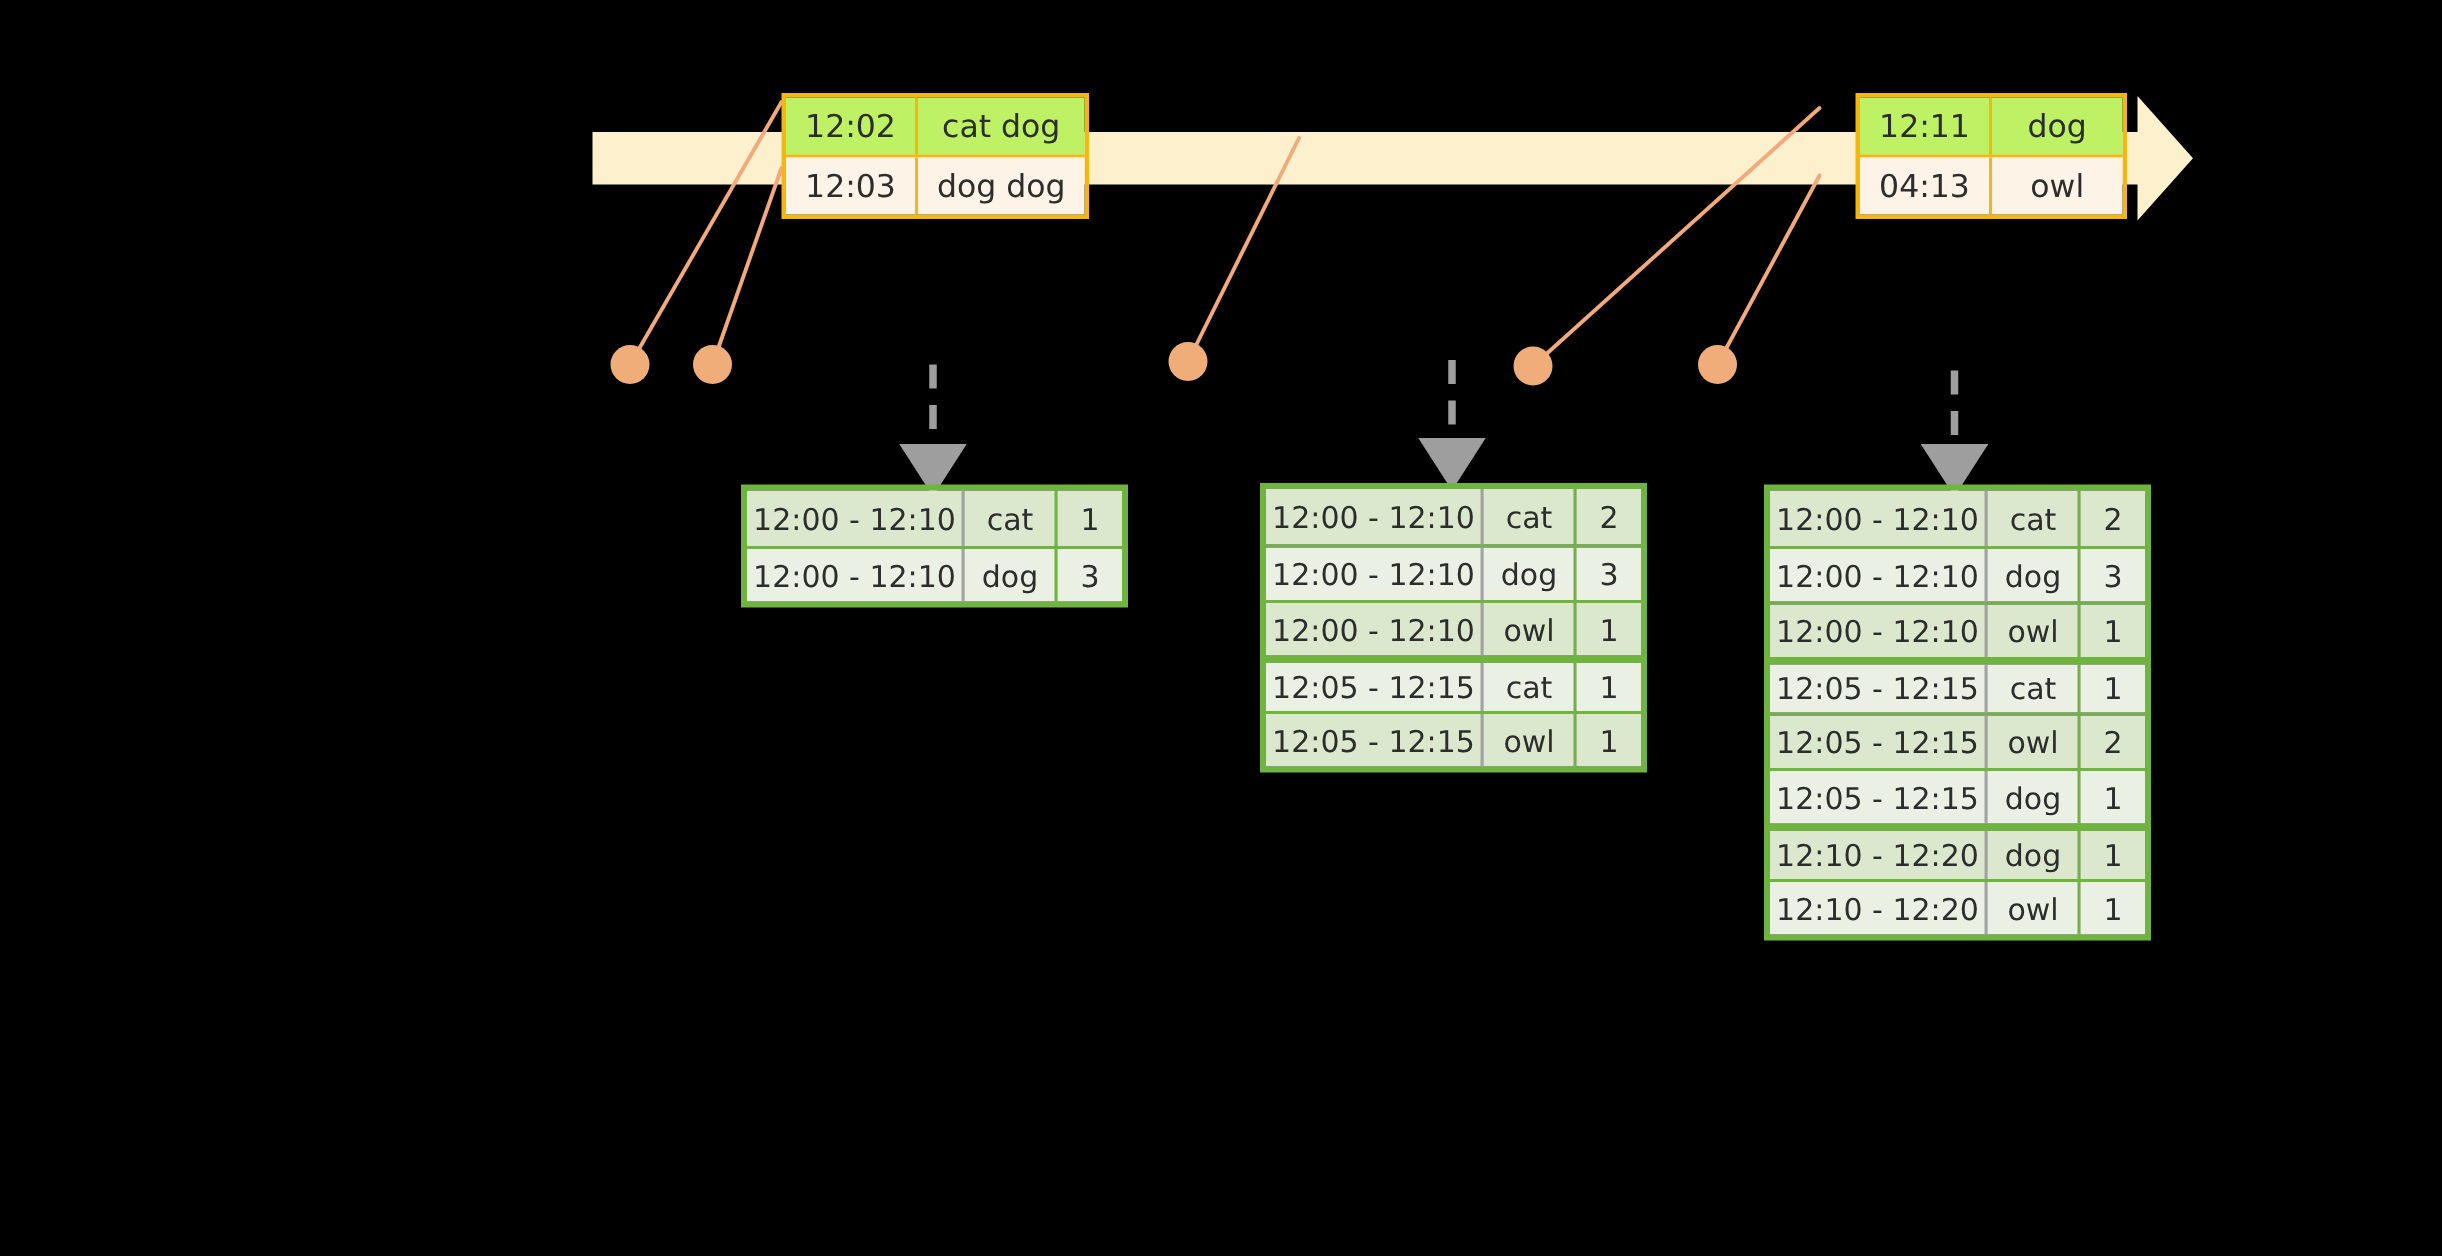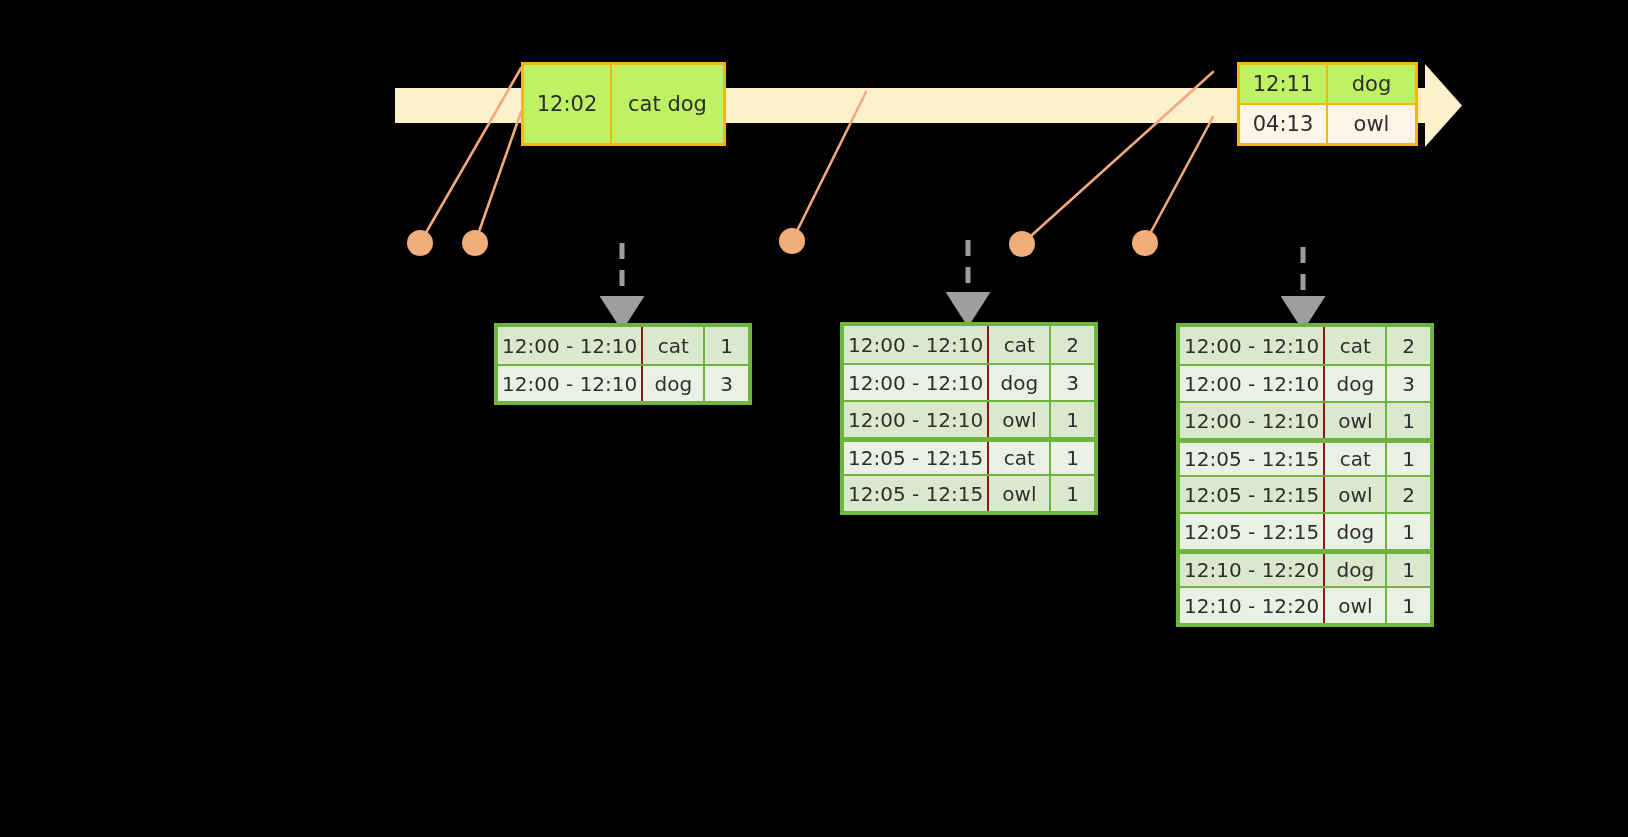--- a/index.html
+++ b/index.html
@@ -21,21 +21,21 @@
 
   
   .rtable{position:absolute;border:4px solid #6eb43f;box-sizing:border-box;z-index:6;}
   .rrow{display:flex;height:37px;box-sizing:border-box;}
   .rrow + .rrow{border-top:2px solid #6eb43f;}
   .rrow.grpstart{border-top-width:5px;}
   .rcell{display:flex;align-items:center;justify-content:center;
          color:#2d2d2d;font-size:20px;white-space:nowrap;box-sizing:border-box;}
   .rrow.shade .rcell{background:#dbe8cd;}
   .rrow.light .rcell{background:#eaf1e4;}
-  .rcell.win{border-right:2px solid #7f1d1d;}
+  .rcell.win{border-right:2px solid #a3a3a3;}
   .rcell.key{border-right:2px solid #6eb43f;}
 </style>
 </head>
 <body>
 
 <div id="stage">
 
   <svg class="layer" viewBox="0 0 1628 837">
     <defs>
       <marker id="dashhead" markerWidth="9" markerHeight="9" refX="3.2" refY="4.5" orient="auto" markerUnits="strokeWidth">
@@ -67,20 +67,24 @@
       <line x1="622" y1="243" x2="622" y2="312"></line>
       <line x1="968" y1="240" x2="968" y2="308"></line>
       <line x1="1303" y1="247" x2="1303" y2="312"></line>
     </g>
   </svg>
 
   <div class="evbox" style="left:521px;top:62px;width:205px;height:84px;">
     <div class="evrow alt">
       <div class="evcell time">12:02</div>
       <div class="evcell val">cat dog</div>
+    </div>
+    <div class="evrow">
+      <div class="evcell time">12:03</div>
+      <div class="evcell val">dog dog</div>
     </div>
   </div>
 
 
   <div class="evbox" style="left:1213px;top:62px;width:181px;height:84px;margin-left:24px;">
     <div class="evrow alt">
       <div class="evcell time">12:11</div>
       <div class="evcell val">dog</div>
     </div>
     <div class="evrow">

